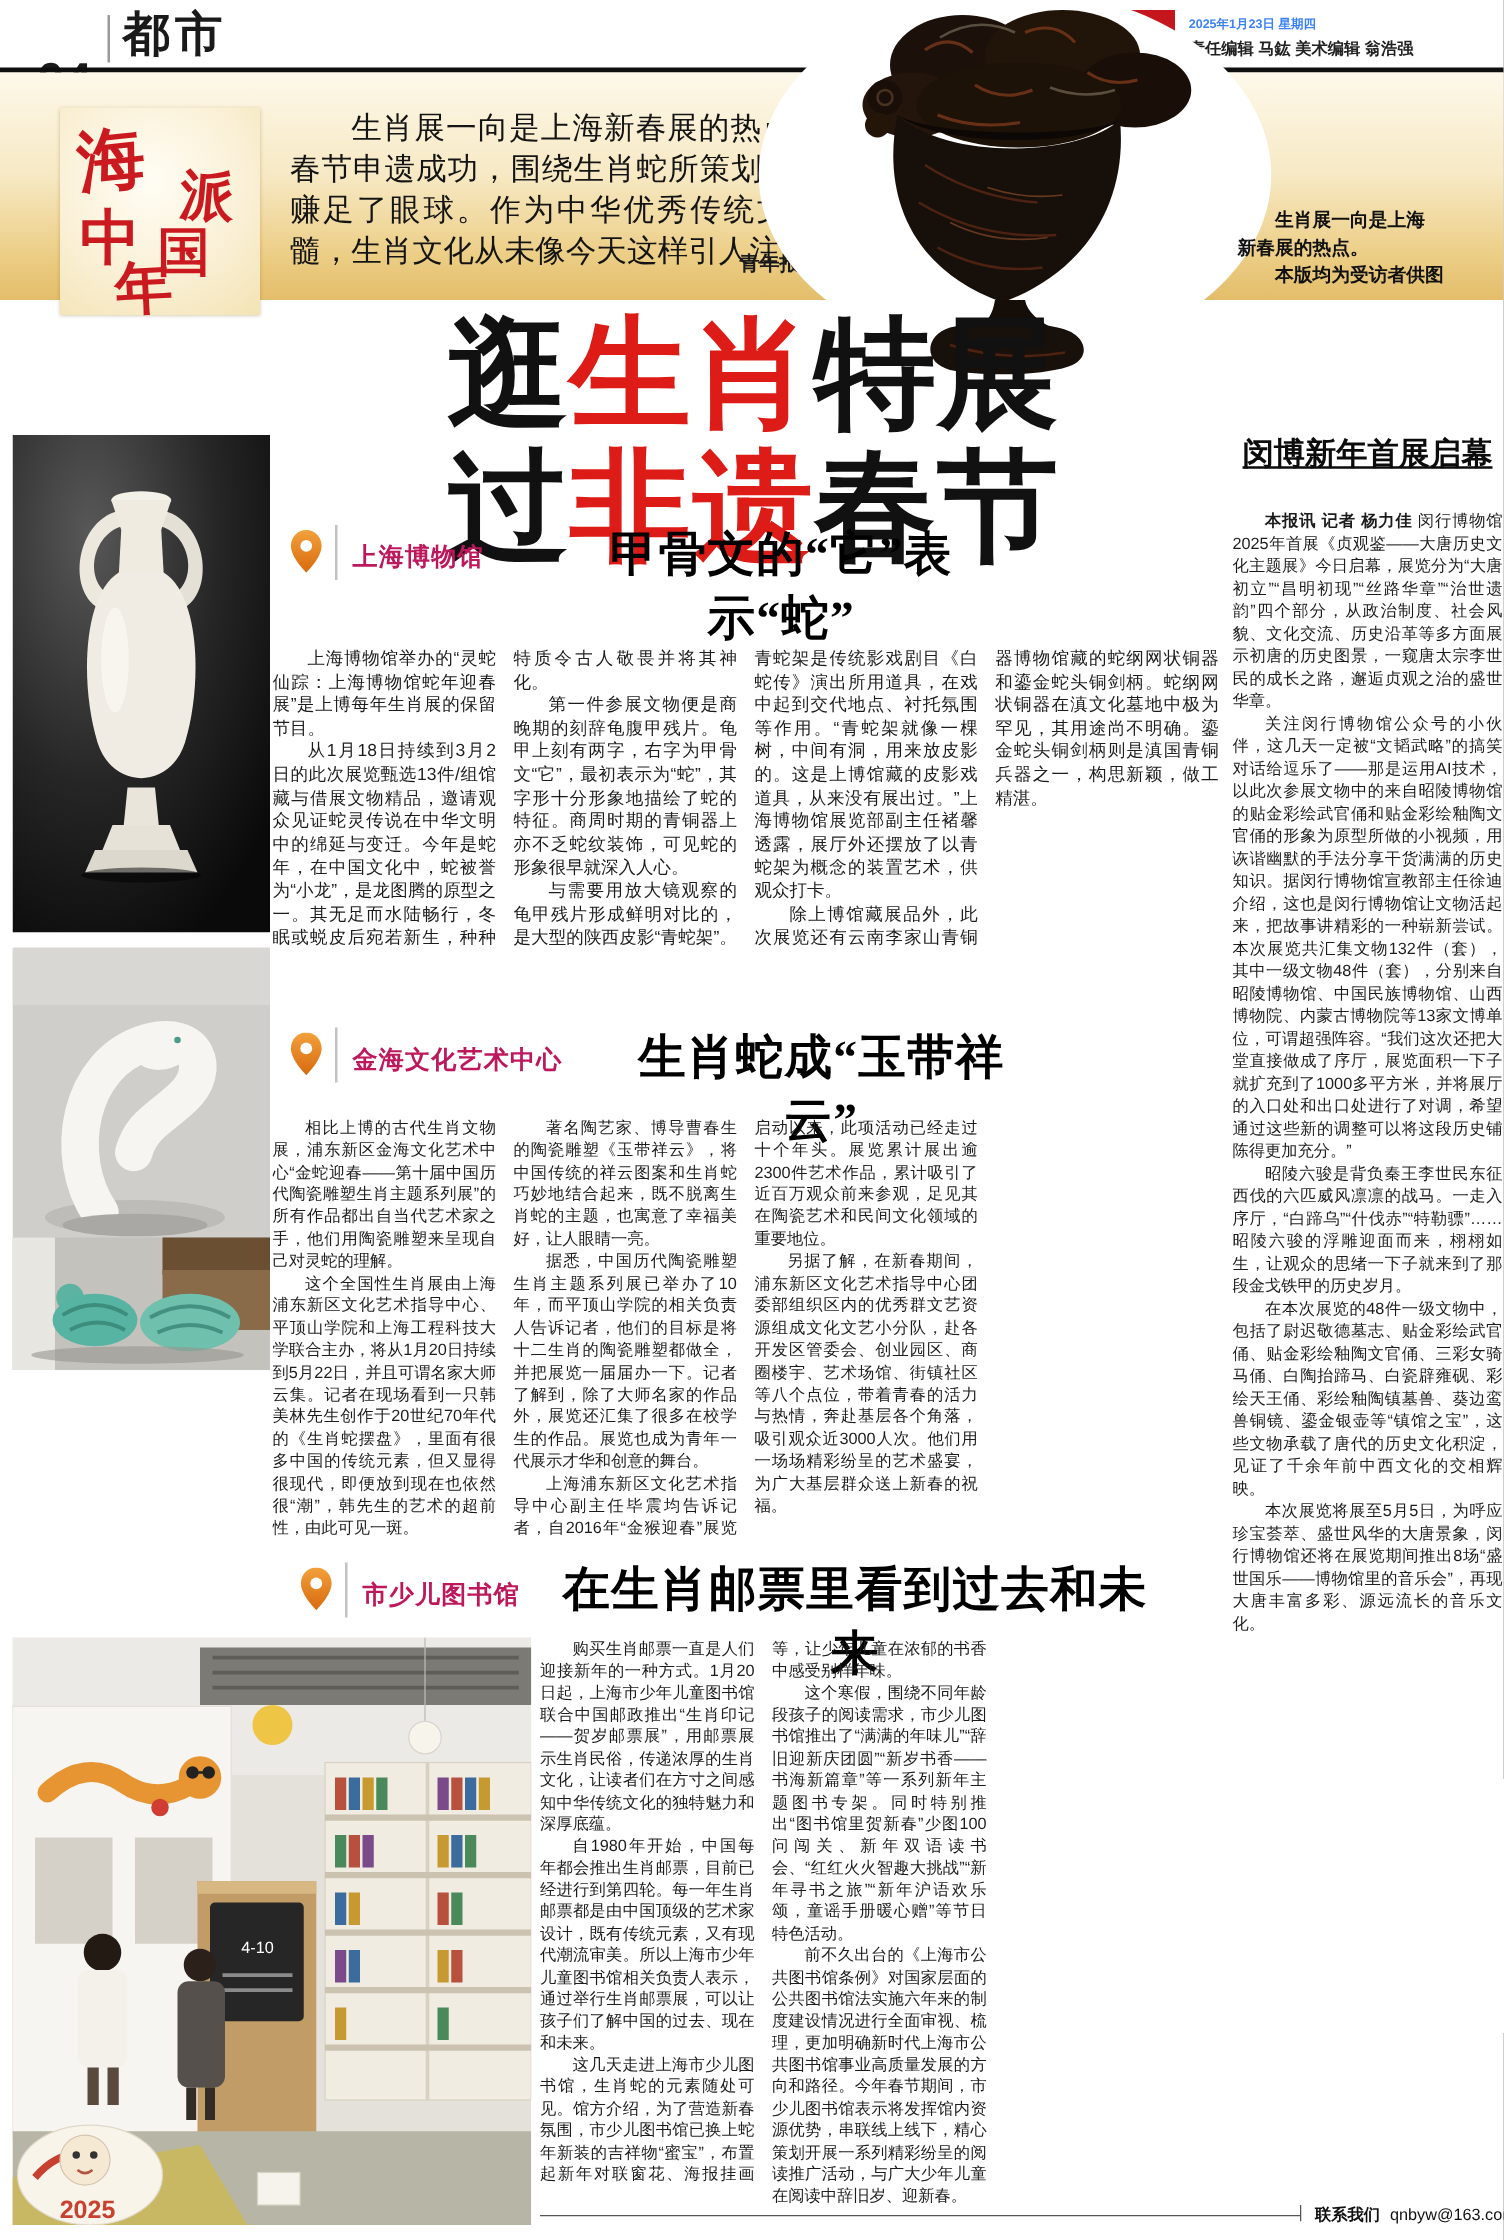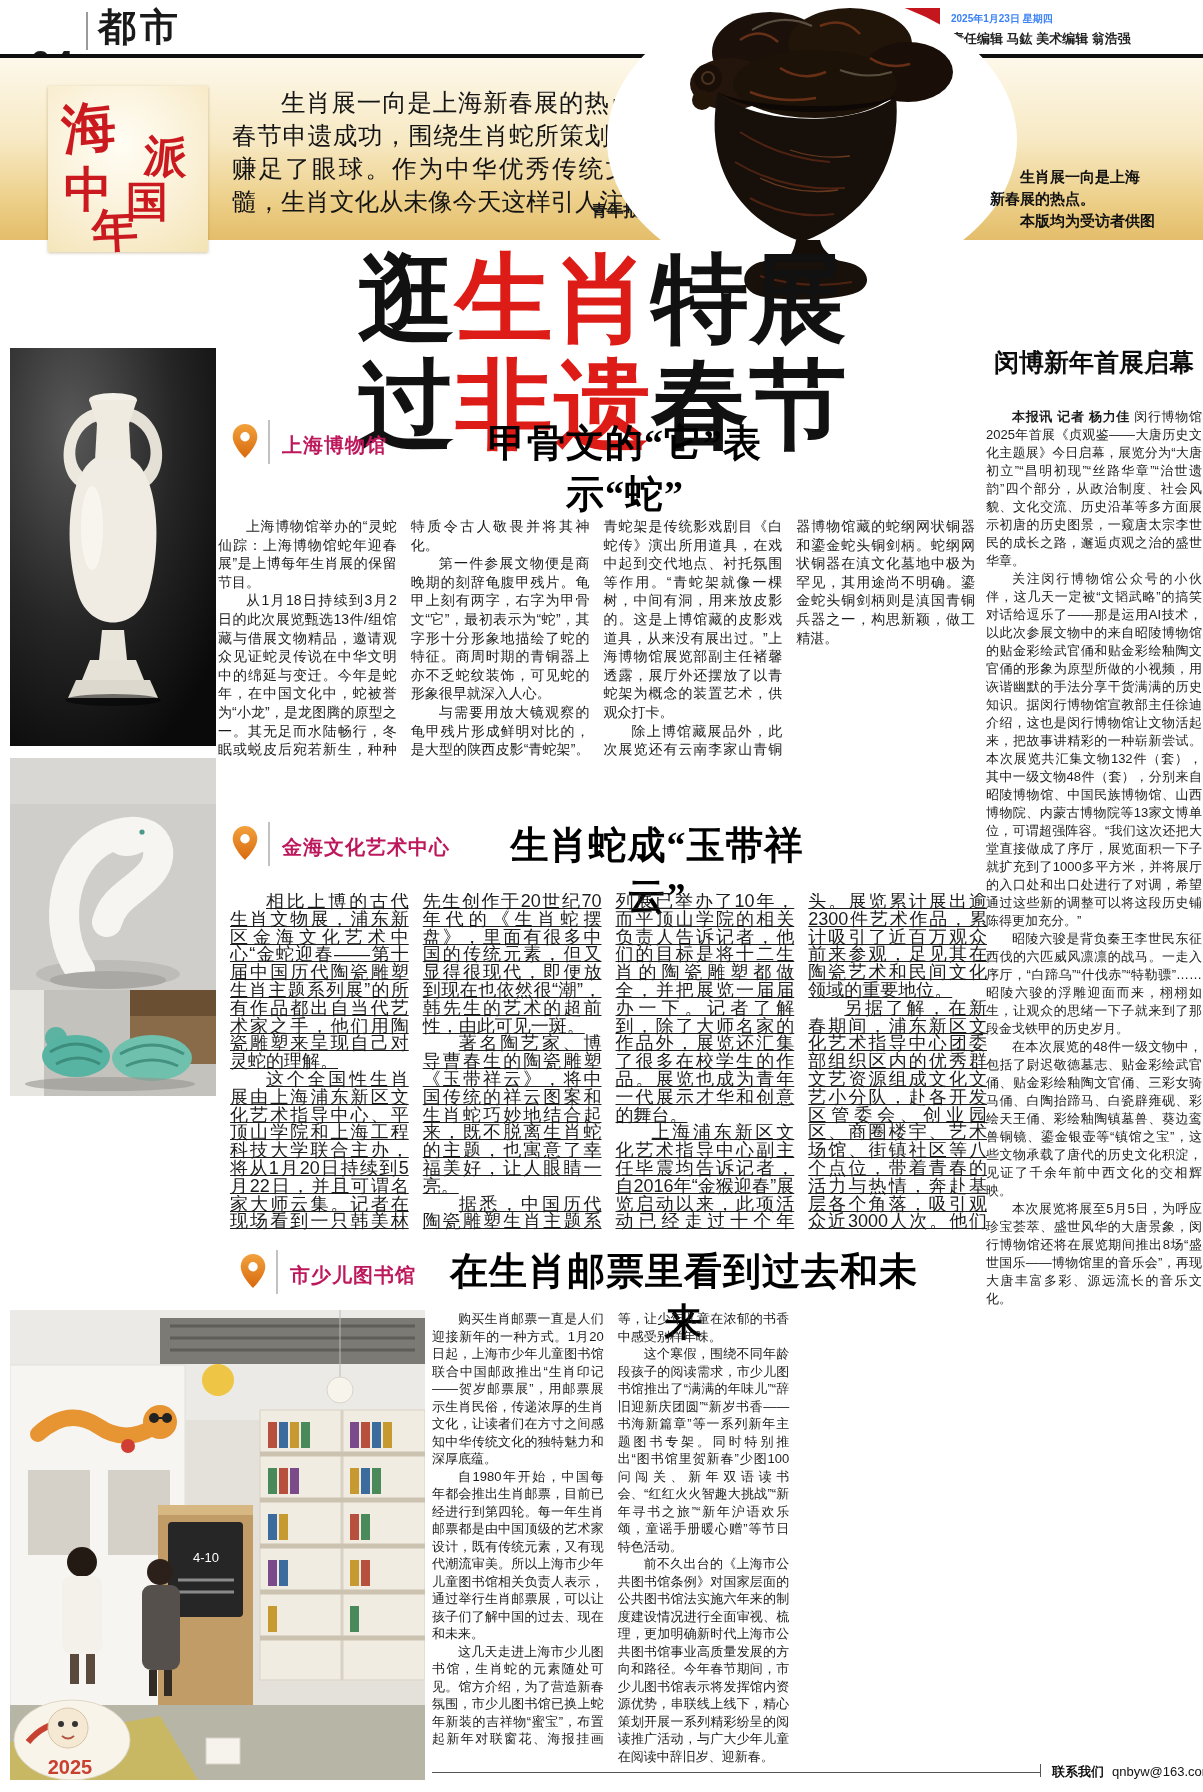--- a/index.html
+++ b/index.html
@@ -43,25 +43,25 @@
   
   .pin{width:26px;height:34px;}
   .v-rule{width:2px;height:44px;background:#c2c2c2;}
   .venue{font-size:20px;font-weight:800;color:#be185d;letter-spacing:1px;}
   .s-title{font-family:"Liberation Serif",serif;font-weight:900;font-size:38px;color:#000000;
            letter-spacing:1px;text-align:center;}
   
   .cols{column-gap:14px;column-fill:auto;text-align:justify;color:#1c1c1c;overflow:hidden;}
   .cols p{margin:0;text-indent:2em;}
   .s1-body{left:218px;top:517px;width:757px;height:252px;column-count:4;font-size:14px;line-height:18.6px;}
-  .s2-body{left:230px;top:893px;width:757px;height:352px;column-count:4;font-size:18px;line-height:17.8px;text-decoration:underline;}
+  .s2-body{left:218px;top:893px;width:757px;height:352px;column-count:4;font-size:13px;line-height:17.8px;}
   .s3-body{left:432px;top:1310px;width:543px;height:462px;column-count:3;font-size:13px;line-height:17.5px;}
   
   .r-title{left:986px;top:346px;width:216px;text-align:center;
-           font-family:"Liberation Serif",serif;font-weight:900;font-size:25px;color:#0c0c0c;}
+           font-family:"Liberation Serif",serif;font-weight:900;font-size:25px;color:#0c0c0c;text-decoration:underline;}
   .r-body{left:986px;top:408px;width:216px;height:1362px;font-size:13px;line-height:18px;
           text-align:justify;color:#1c1c1c;overflow:hidden;}
   .r-body p{margin:0;text-indent:2em;}
   .r-body b{font-weight:800;}
   
   .foot-line{left:432px;top:1772px;width:608px;height:1px;background:#555;}
   .foot-tick{left:1040px;top:1764px;width:1px;height:13px;background:#555;}
   .foot-text{left:1052px;top:1763px;font-size:13px;color:#111;white-space:nowrap;}
   .foot-text b{font-weight:800;margin-right:8px;}
   

